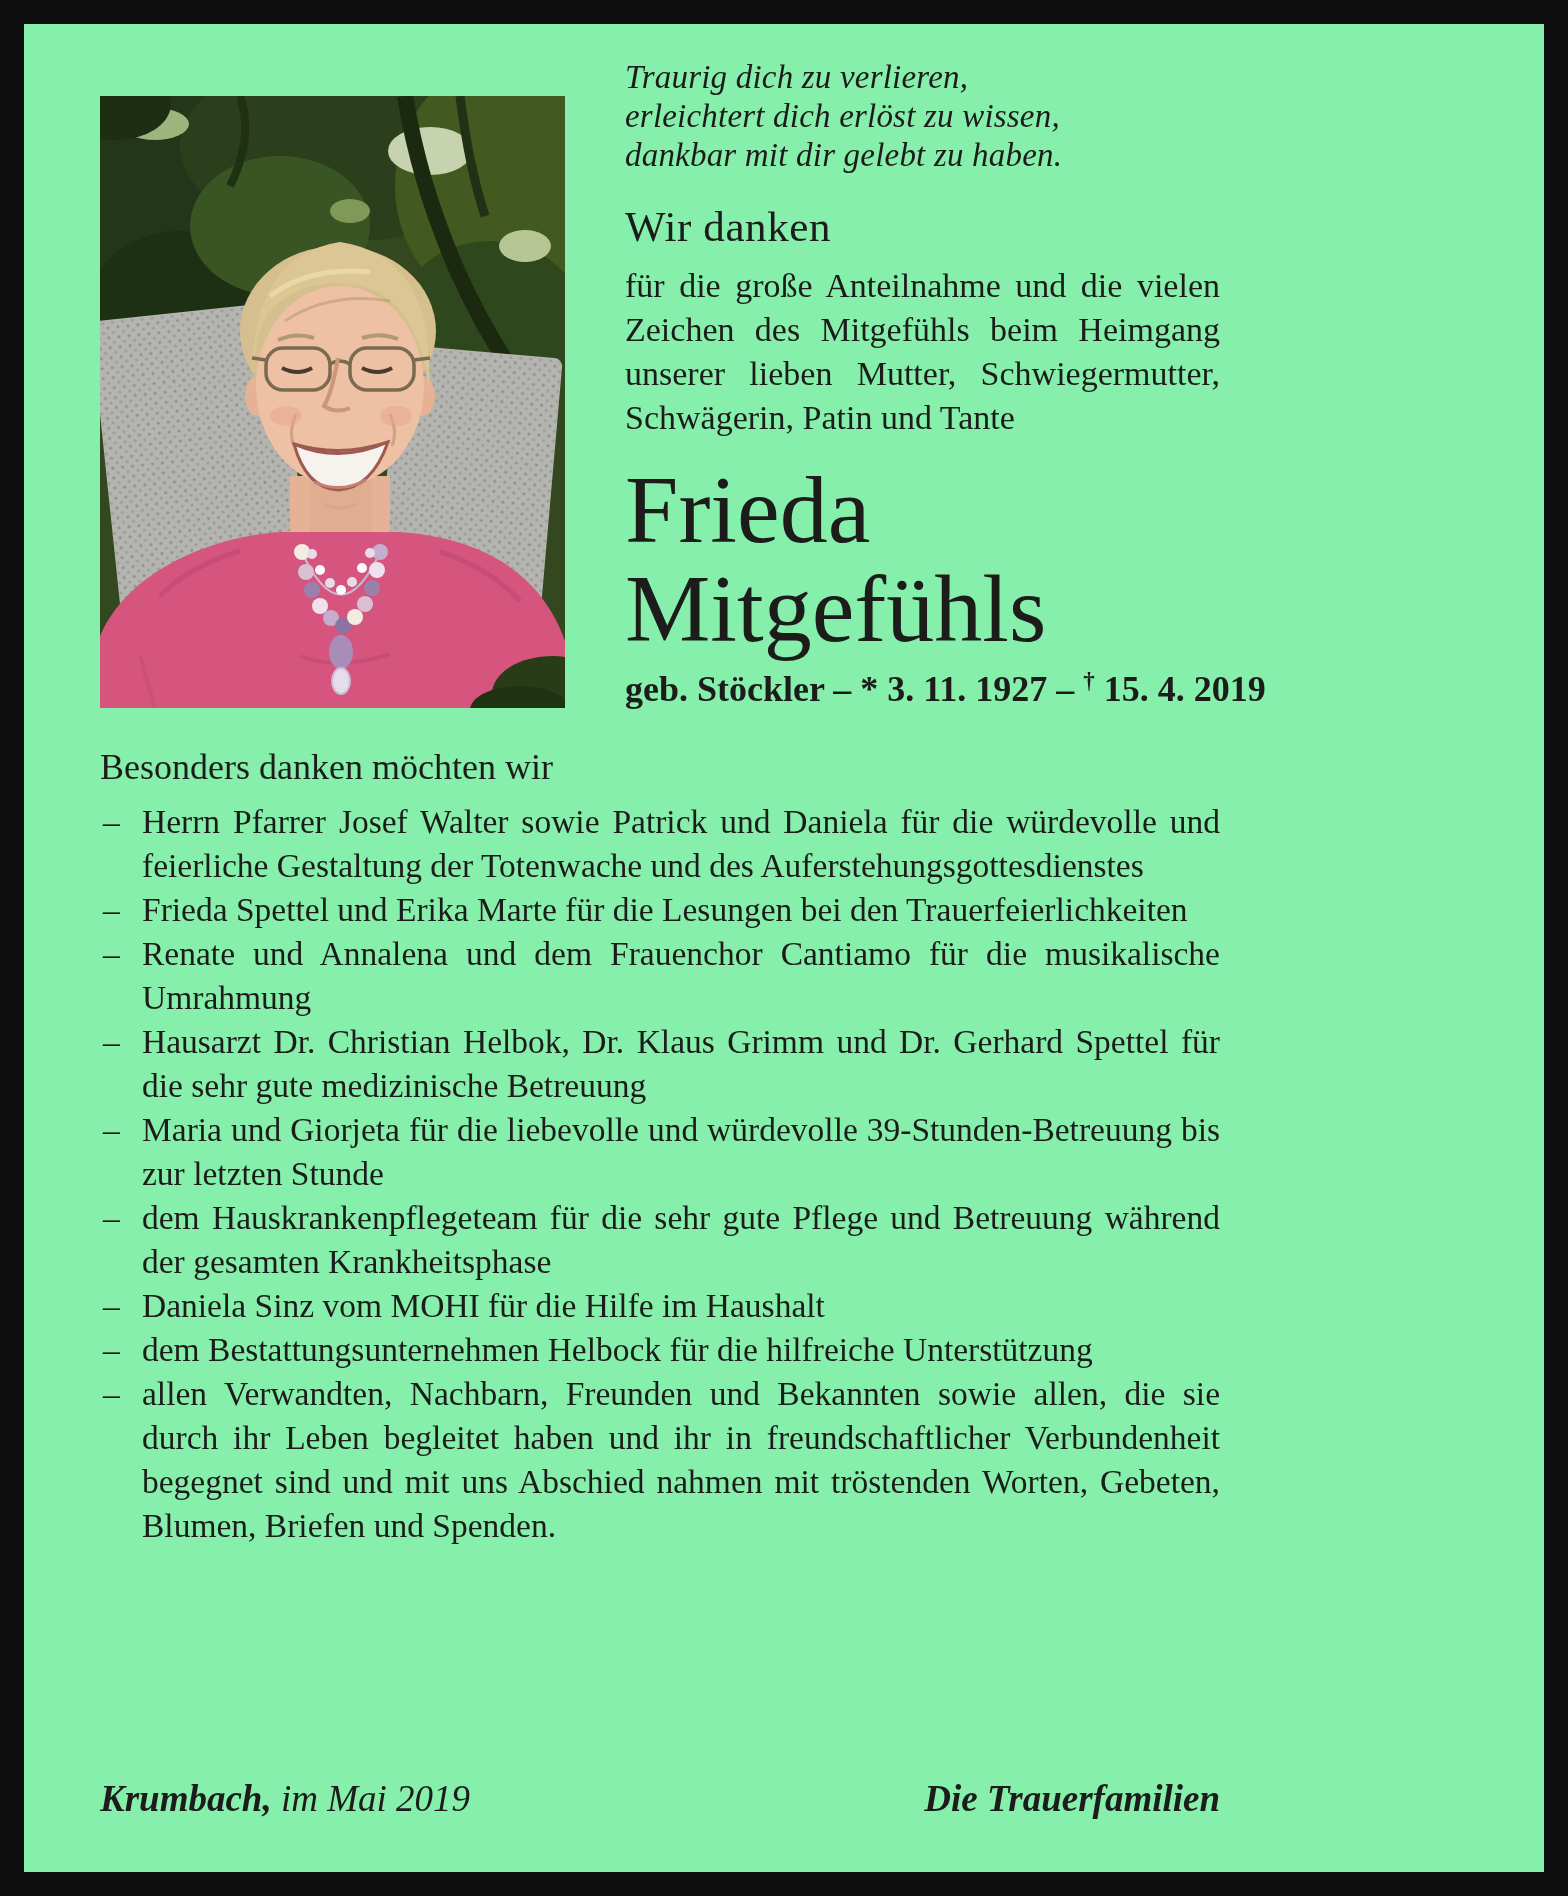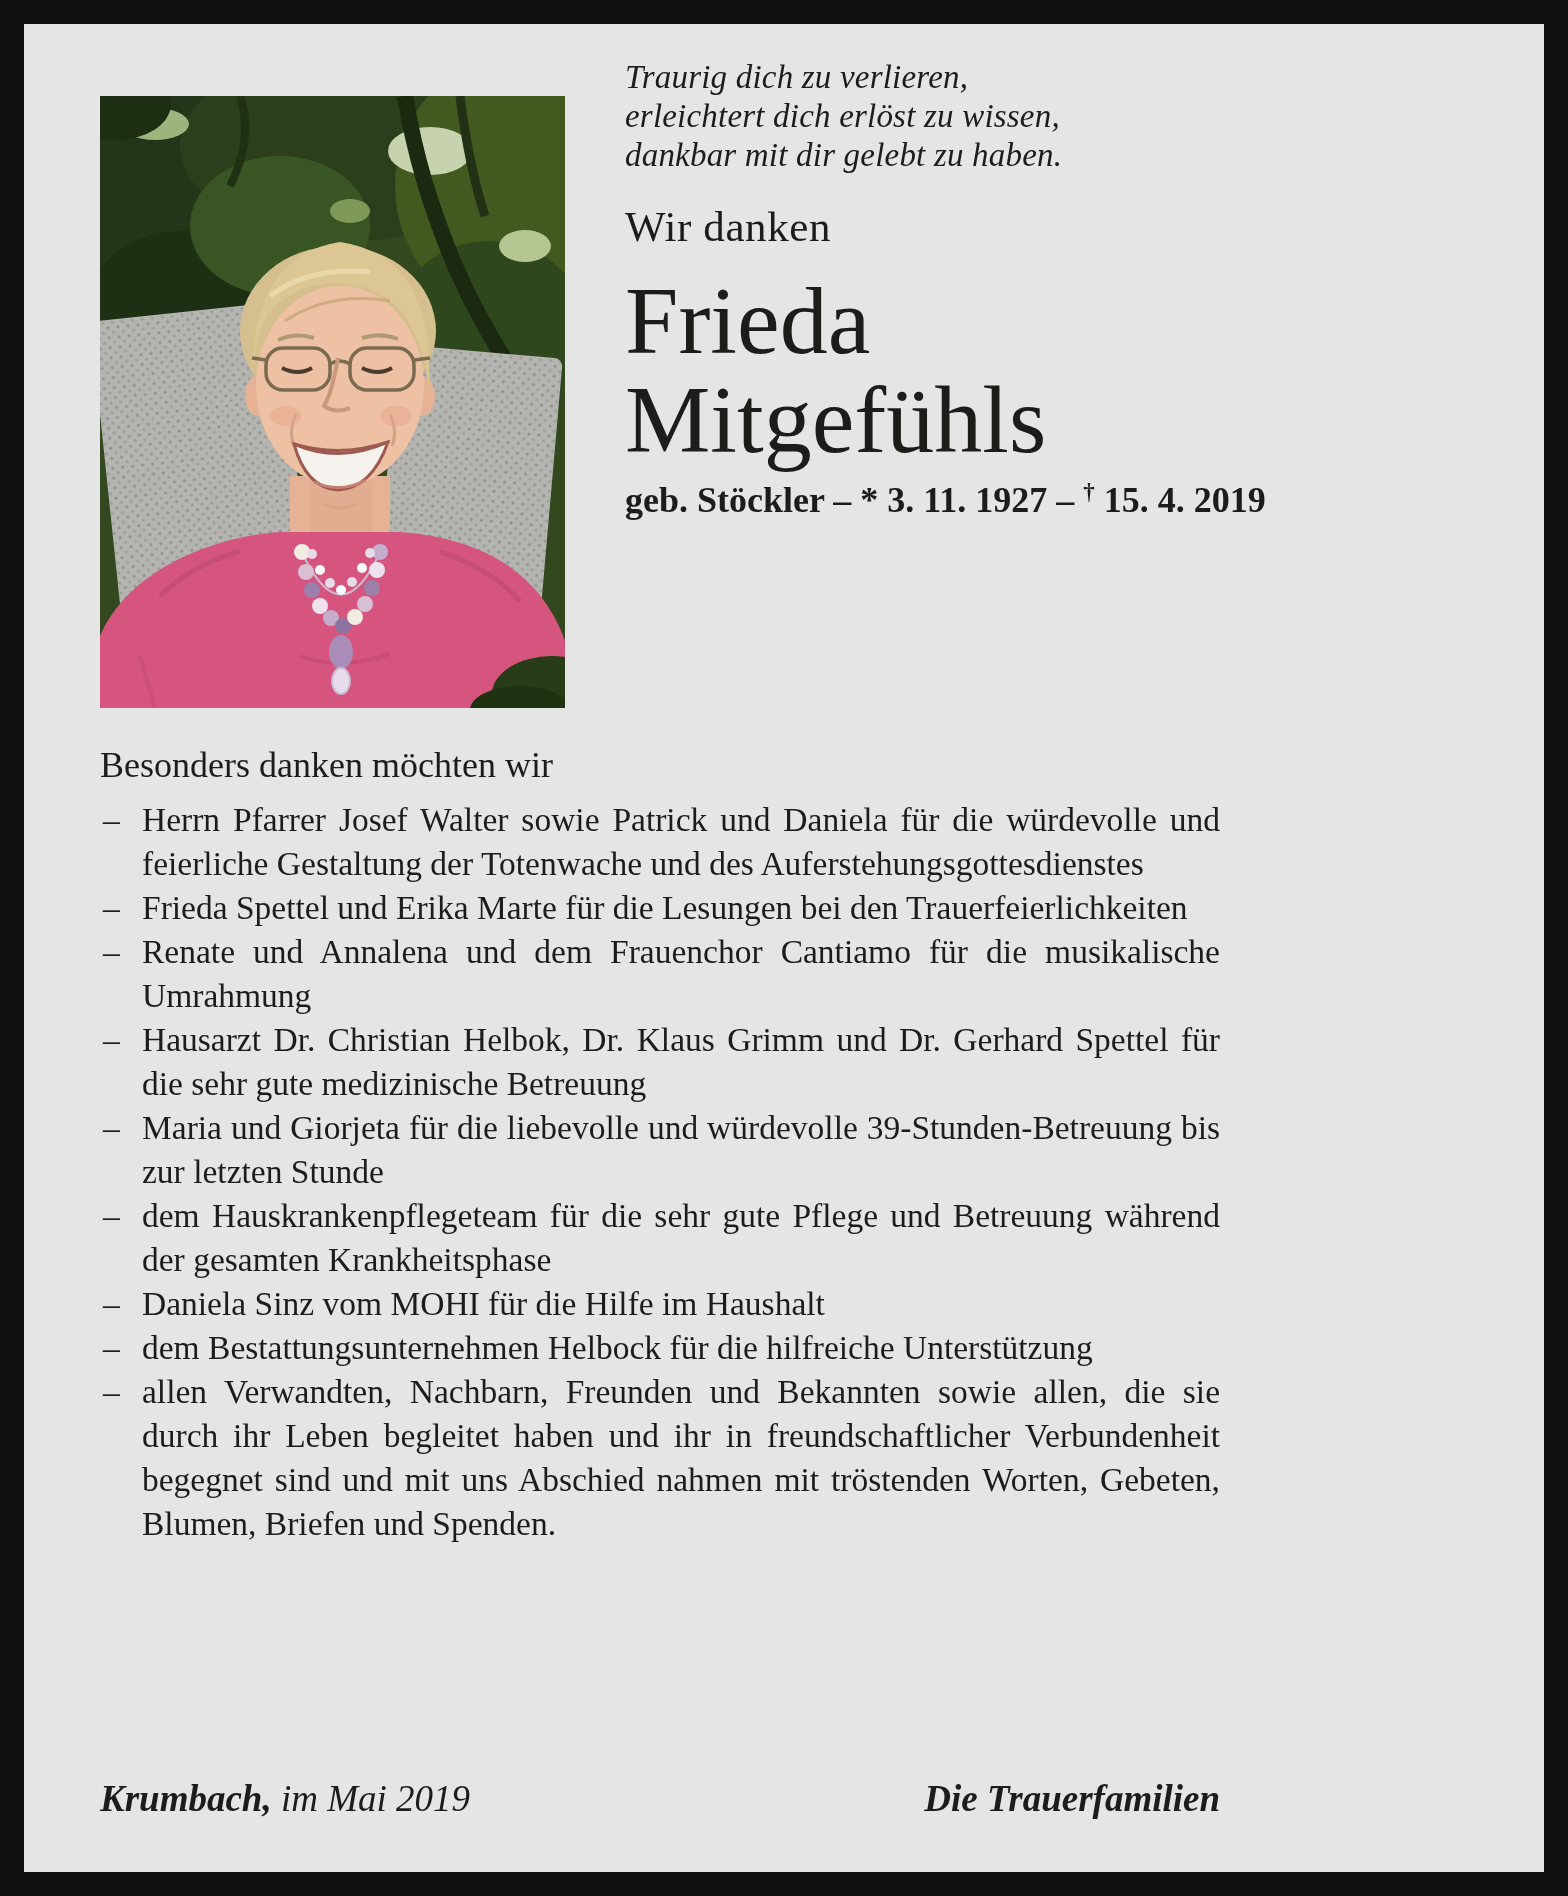--- a/index.html
+++ b/index.html
@@ -1,19 +1,19 @@
 <!DOCTYPE html>
 <html lang="de"><head>
 <meta charset="utf-8">
 <style>
   * { box-sizing: border-box; }
   html, body { margin: 0; padding: 0; background: #ffffff; }
   .page {
     width: 1568px; height: 1896px;
-    background: #e5e5e5;
+    background: #86efac;
     border: 24px solid #0f0f0f;
     font-family: "Liberation Serif", serif;
     color: #1c1c1a;
     overflow: hidden;
   }
   .content {
     height: 100%;
     display: flex; flex-direction: column;
     padding: 34px 324px 52px 76px;
   }
@@ -159,20 +159,21 @@
 
       <div class="right-col">
         <div class="verse">
           <p class="verse-line">Traurig dich zu verlieren,</p>
           <p class="verse-line">erleichtert dich erlöst zu wissen,</p>
           <p class="verse-line">dankbar mit dir gelebt zu haben.</p>
         </div>
 
         <h2 class="thanks-heading">Wir danken</h2>
 
+        <p class="intro">für die große Anteilnahme und die vielen Zeichen des Mitgefühls beim Heimgang unserer lieben Mutter, Schwiegermutter, Schwägerin, Patin und Tante</p>
 
         <div class="name">
           <div class="name-line">Frieda</div>
           <div class="name-line">Mitgefühls</div>
         </div>
 
         <p class="dates"><span>geb. Stöckler – * 3. 11. 1927 – </span><sup>†</sup><span> 15. 4. 2019</span></p>
       </div>
     </div>
 

